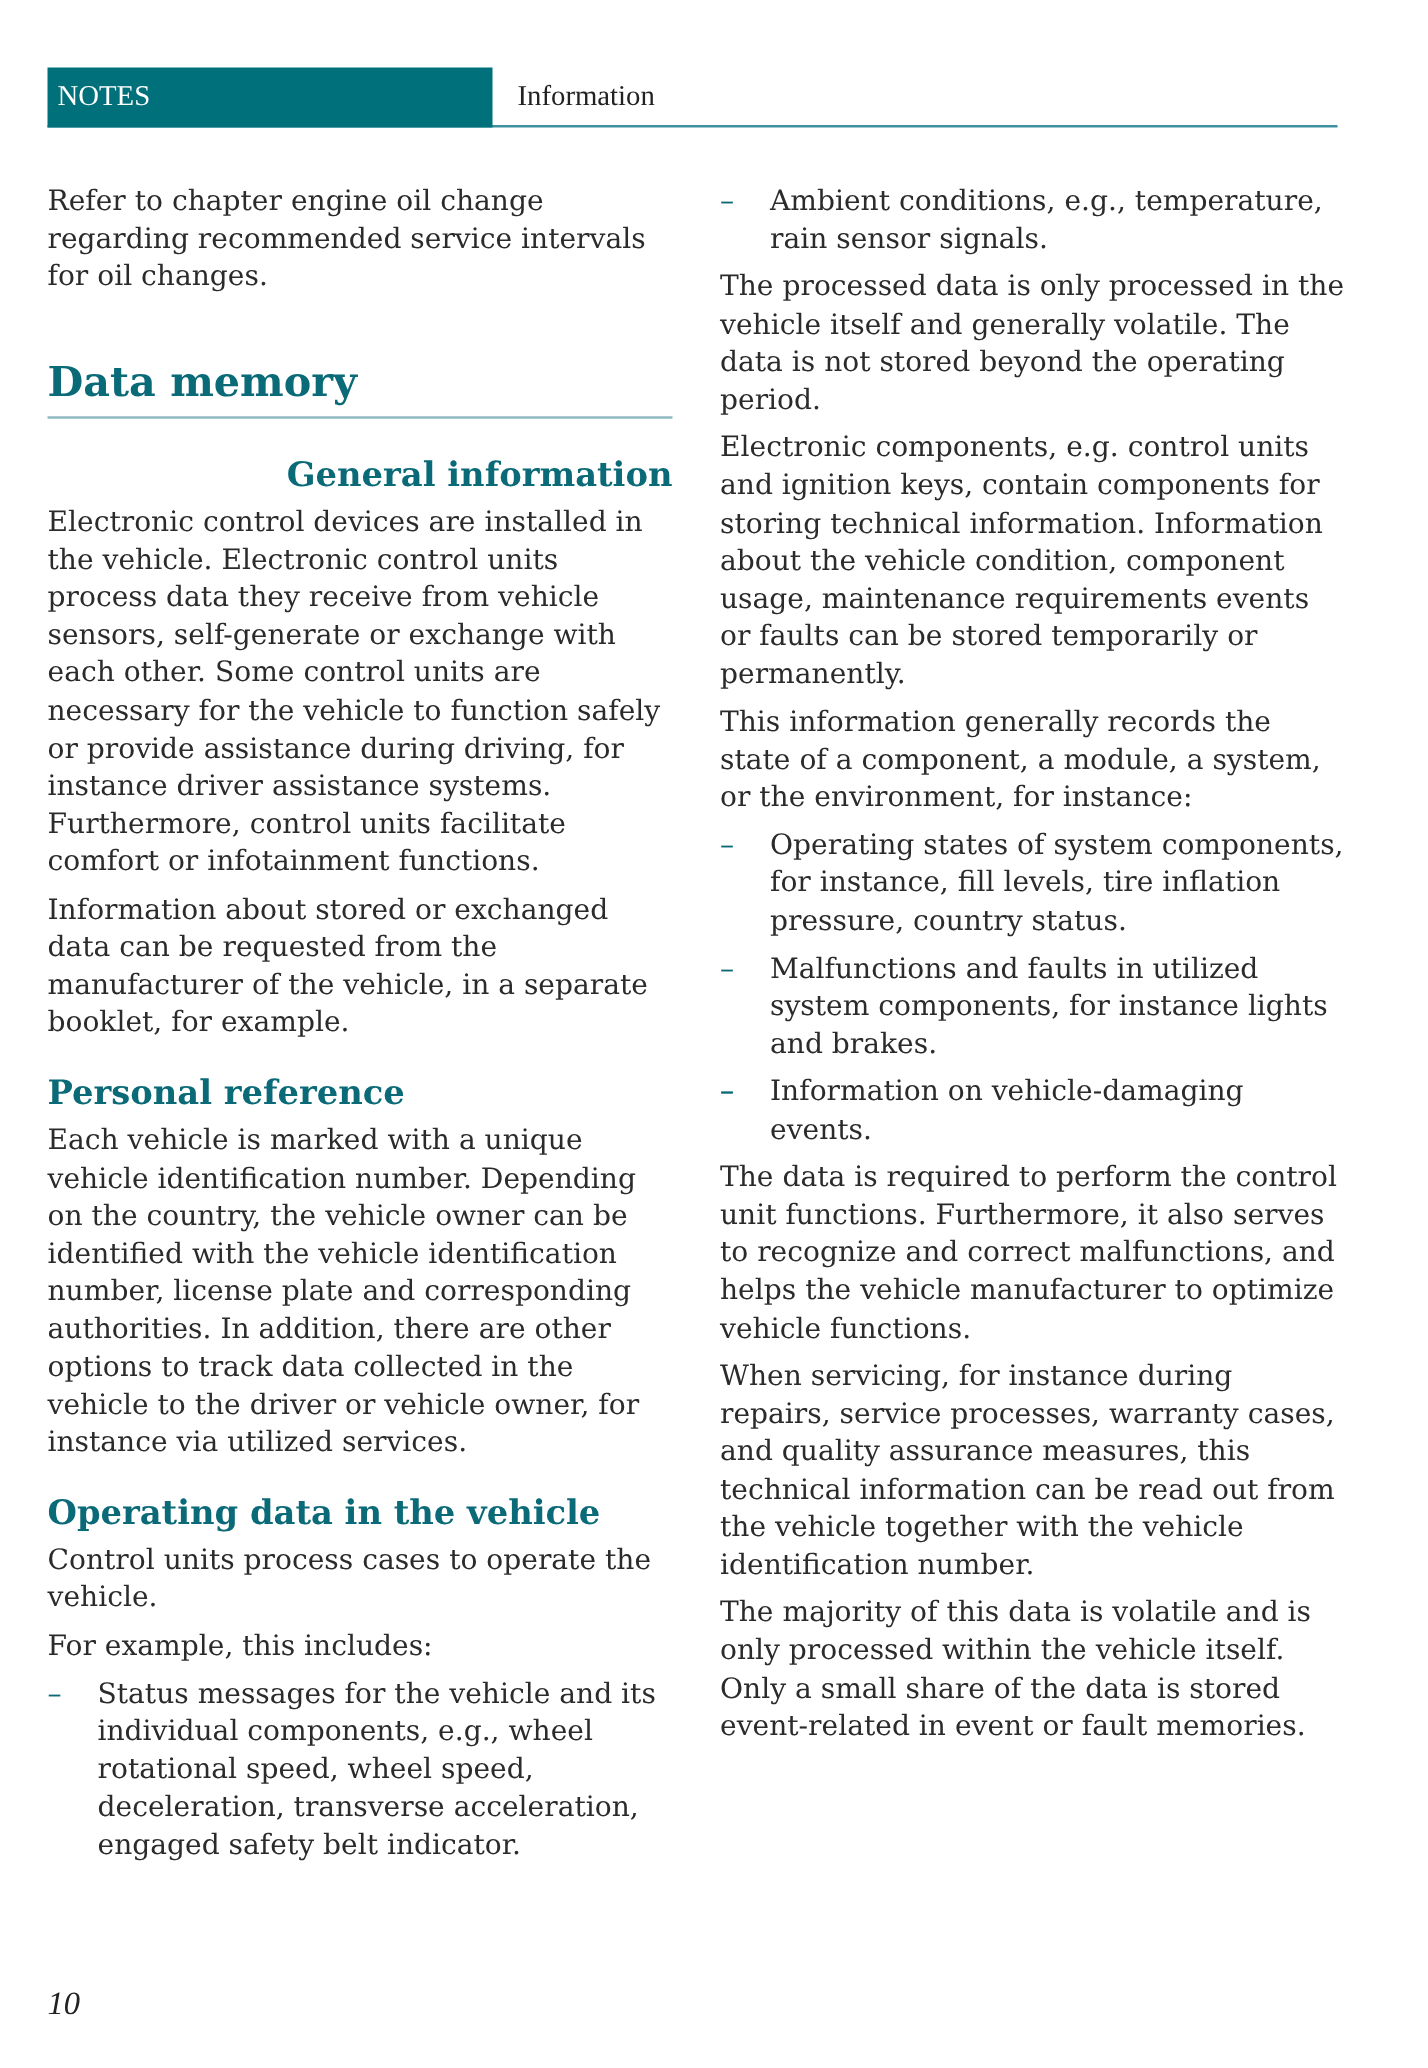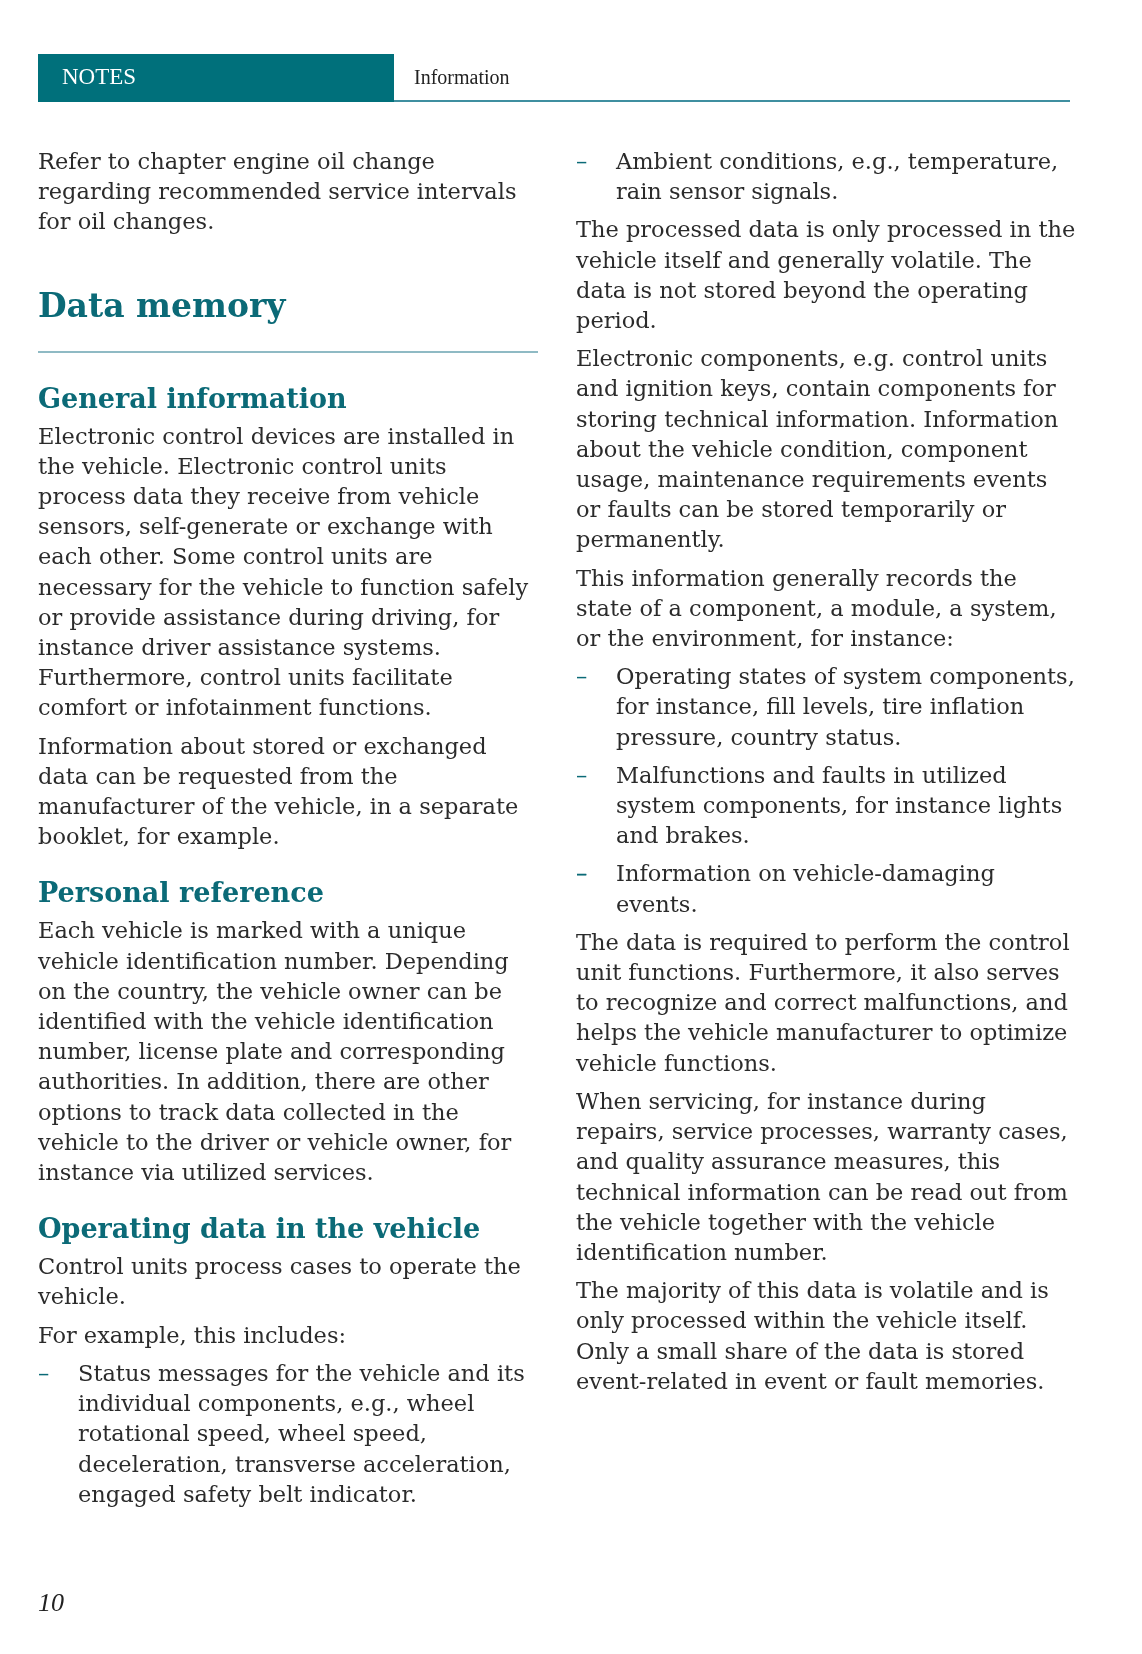--- a/index.html
+++ b/index.html
@@ -1,26 +1,26 @@
 <!DOCTYPE html>
 <html><head>
 <meta charset="utf-8">
 <style>
   html, body { margin: 0; padding: 0; background: #ffffff; }
   body { width: 1142px; height: 1654px; position: relative; font-family: "DejaVu Serif", serif; color: #2b2b2b; }
   .header { position: absolute; left: 38px; top: 54px; width: 1032px; height: 46px; border-bottom: 2px solid #3f8fa0; }
-  .header .notes { position: absolute; left: 0; top: 0; width: 356px; height: 48px; background: #00707b; color: #ffffff; font-size: 23px; line-height: 46px; padding-left: 24px; box-sizing: border-box; font-family: "Liberation Serif", serif; }
-  .header .info { position: absolute; left: 376px; top: 0; font-size: 20px; line-height: 46px; color: #222; font-family: "Liberation Serif", serif; }
+  .header .notes { position: absolute; left: 0; top: 0; width: 356px; height: 48px; background: #00707b; color: #ffffff; font-size: 23px; line-height: 46px; padding-left: 8px; box-sizing: border-box; font-family: "Liberation Serif", serif; }
+  .header .info { position: absolute; left: 376px; top: 0; font-size: 23px; line-height: 46px; color: #222; font-family: "Liberation Serif", serif; }
   .col { position: absolute; top: 146px; width: 500px; font-size: 22.5px; line-height: 30.2px; }
   .col.left { left: 38px; }
   .col.right { left: 576px; width: 500px; }
   p { margin: 0 0 8px 0; }
-  h1 { font-size: 33px; color: #0b6a77; font-weight: bold; margin: 50px 0 0 0; padding-bottom: 26px; border-bottom: 2px solid #8fbac4; line-height: 38px; }
+  h1 { font-size: 33px; color: #0b6a77; font-weight: bold; margin: 50px 0 0 0; padding-bottom: 8px; border-bottom: 2px solid #8fbac4; line-height: 38px; }
   h2 { font-size: 27px; color: #0b6a77; font-weight: bold; margin: 26px 0 6px 0; line-height: 32px; }
-  h1 + h2 { margin-top: 30px; }
+  h1 + h2 { margin-top: 30px; text-align: right; }
   ul { list-style: none; margin: 0 0 8px 0; padding: 0; }
   li { position: relative; padding-left: 40px; margin-bottom: 8px; }
   li .dash { position: absolute; left: 0; top: 0; color: #0b6a77; }
   .pagenum { position: absolute; left: 38px; top: 1588px; font-size: 26px; font-family: "Liberation Serif", serif; color: #222; font-style: italic; }
 </style>
 </head>
 <body>
 
 <div class="header">
   <div class="notes">NOTES</div>

